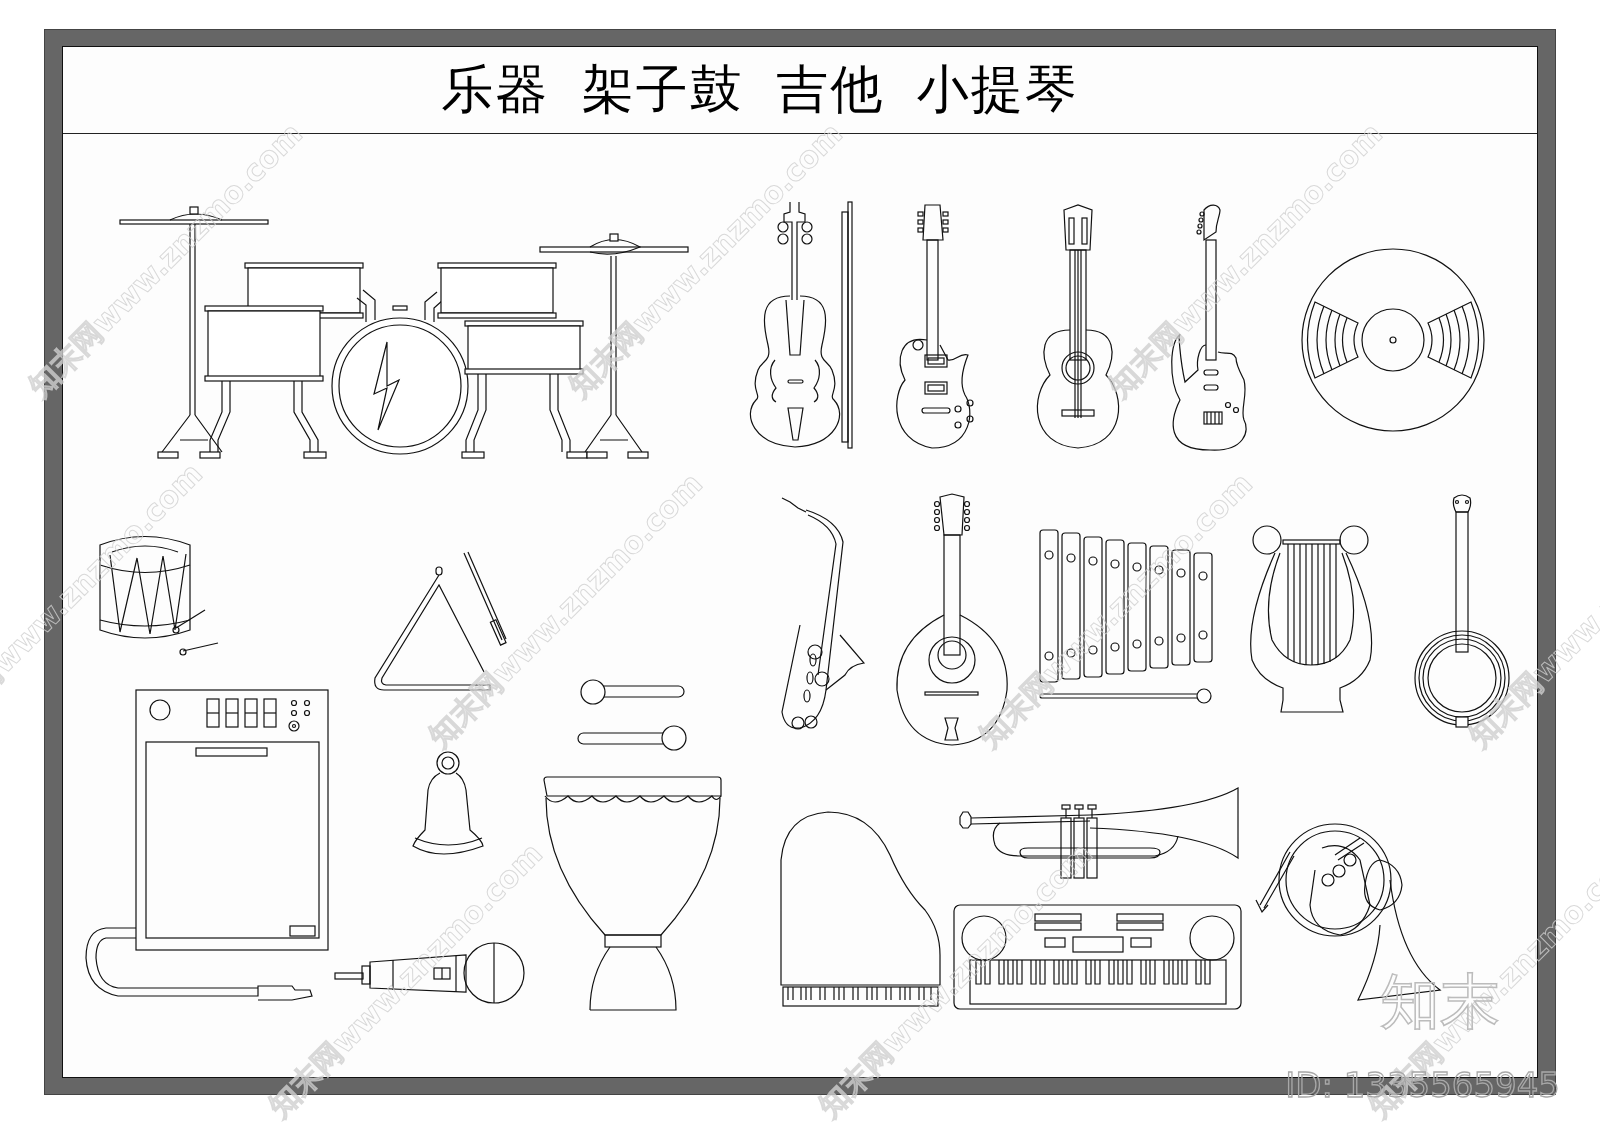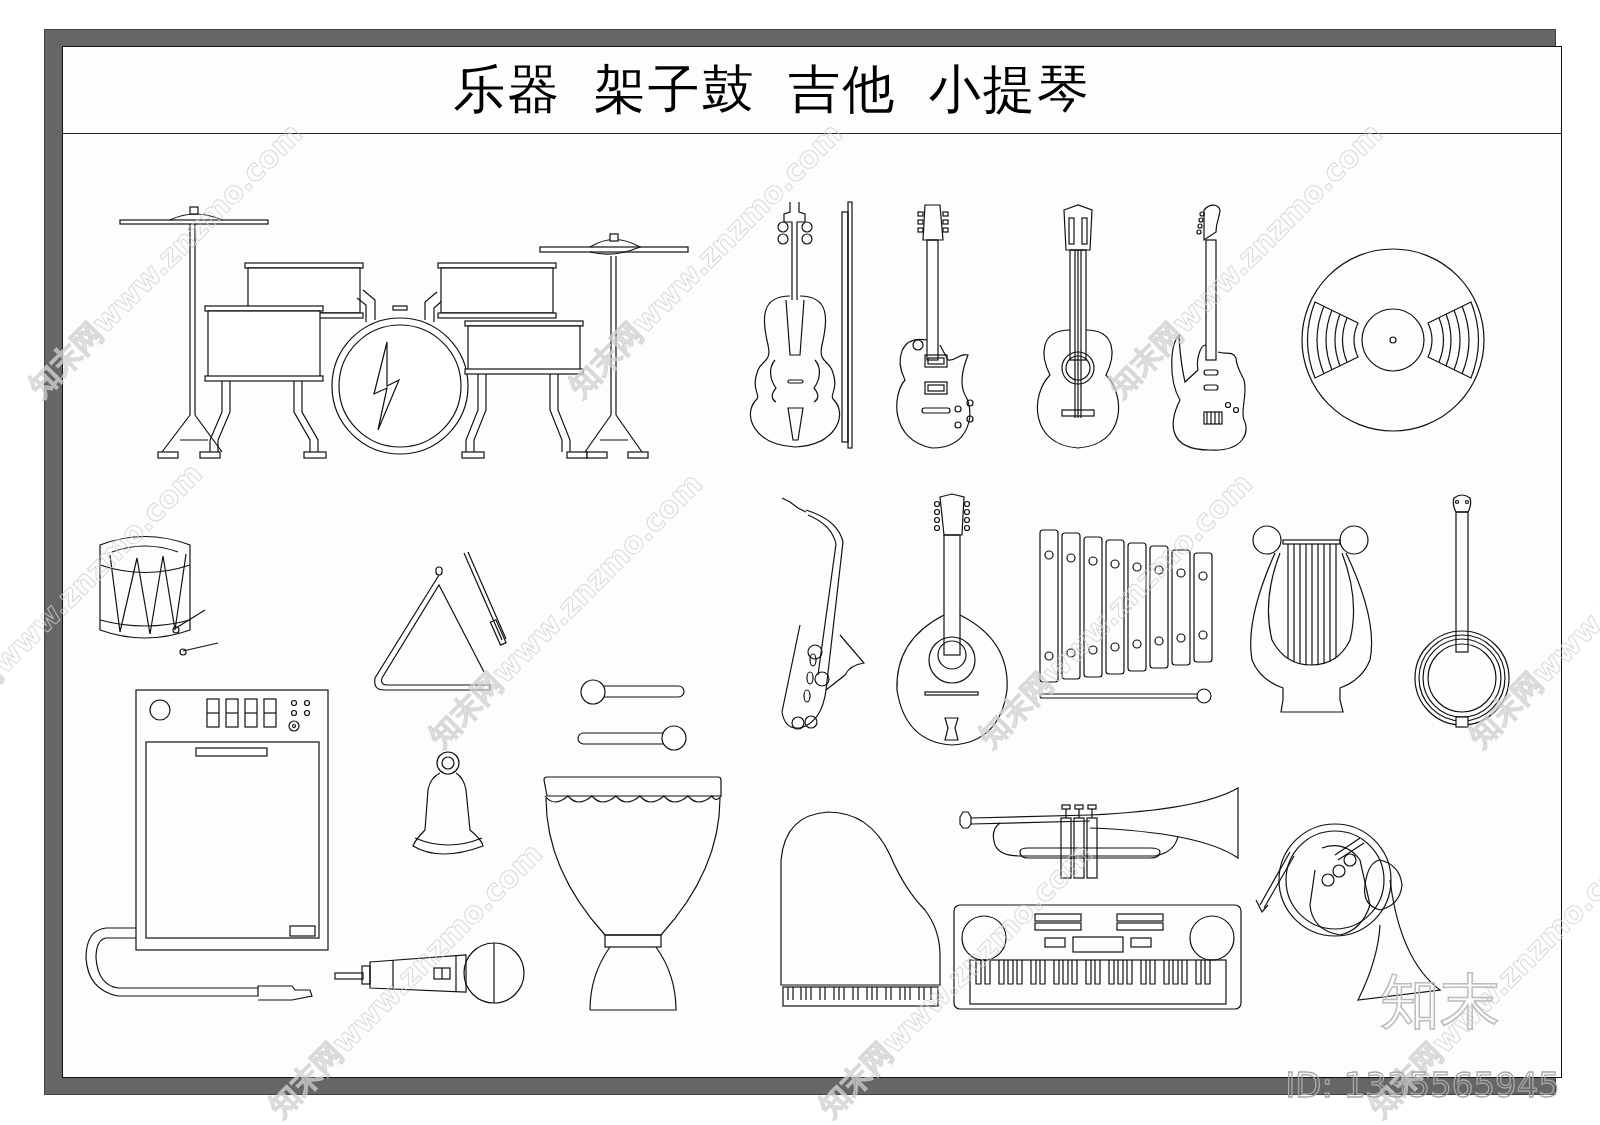--- a/index.html
+++ b/index.html
@@ -1,18 +1,18 @@
 <!DOCTYPE html>
 <html><head>
 <meta charset="utf-8">
 <style>
   html,body{margin:0;padding:0;background:#ffffff;}
   body{width:1600px;height:1125px;position:relative;overflow:hidden;font-family:"DejaVu Sans",sans-serif;}
   .outer-frame{position:absolute;left:44px;top:29px;width:1510px;height:1064px;border:1px solid #444;background:#666666;}
-  .inner-frame{position:absolute;left:62px;top:46px;width:1474px;height:1030px;background:#fdfdfd;border:1px solid #111;padding-left:24px;}
+  .inner-frame{position:absolute;left:62px;top:46px;width:1474px;height:1030px;background:#fdfdfd;border:1px solid #111;}
   .title-bar{position:absolute;left:0;top:0;width:100%;height:86px;border-bottom:1.5px solid #222;display:flex;align-items:center;justify-content:center;}
   .title{font-size:52px;letter-spacing:2px;color:#000;font-family:"DejaVu Sans",sans-serif;word-spacing:14px;margin-left:-80px;}
   svg.canvas{position:absolute;left:0;top:0;width:1600px;height:1125px;}
   svg .l{fill:none;stroke:#111;stroke-width:1.2;}
   svg .lf{fill:#fff;stroke:#111;stroke-width:1.2;}
   .wm{position:absolute;color:transparent;-webkit-text-stroke:1px #d0d0d0;font-size:30px;font-weight:bold;transform:rotate(-45deg);white-space:nowrap;pointer-events:none;font-family:"DejaVu Sans",sans-serif;opacity:.8;}
   .brand{position:absolute;right:100px;bottom:82px;font-size:60px;color:transparent;-webkit-text-stroke:1.5px #bcbcbc;font-family:"DejaVu Sans",sans-serif;margin-top:32px;}
   .id-label{position:absolute;right:40px;bottom:20px;font-size:34px;color:transparent;-webkit-text-stroke:1.3px #a8a8a8;font-family:"DejaVu Sans",sans-serif;}
 </style>
 </head>

